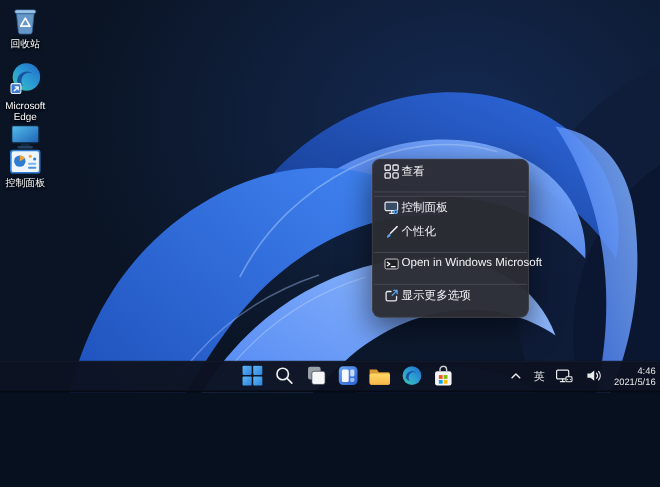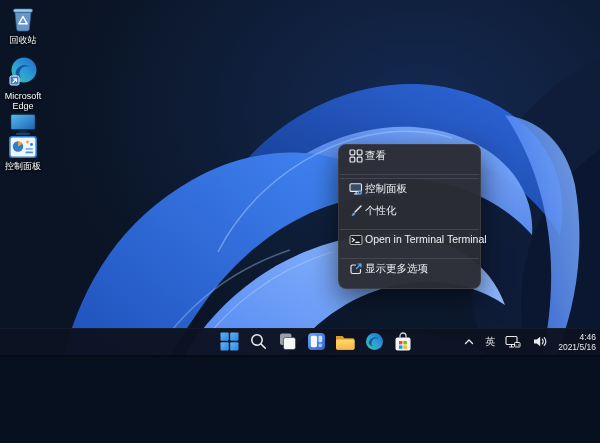--- a/index.html
+++ b/index.html
@@ -205,21 +205,21 @@
     <div class="menu-sep"></div>
 
     <div class="menu-item">
       <span class="mi-icon">
         <svg width="14" height="14" viewBox="0 0 14 14">
           <rect x="1" y="2.5" width="12" height="9" rx="1.3" fill="#1c1f24" stroke="#c9c9cf" stroke-width=".9"></rect>
           <path d="M3.2,5.4 L5.4,7 L3.2,8.6" stroke="#ffffff" stroke-width="1.1" fill="none" stroke-linecap="round" stroke-linejoin="round"></path>
           <path d="M6.8,9.4 h3.4" stroke="#ffffff" stroke-width="1.1" stroke-linecap="round"></path>
         </svg>
       </span>
-      <span class="mi-label">Open in Terminal Terminal</span>
+      <span class="mi-label">Open in Windows Microsoft</span>
     </div>
 
     <div class="menu-sep"></div>
 
     <div class="menu-item">
       <span class="mi-icon">
         <svg width="14" height="14" viewBox="0 0 14 14" fill="none" stroke-linecap="round" stroke-linejoin="round">
           <path d="M6.5,3 H3.5 a1.5,1.5 0 0 0 -1.5,1.5 V10 a1.5,1.5 0 0 0 1.5,1.5 H10 a1.5,1.5 0 0 0 1.5,-1.5 V7.5" stroke="#e8e8ec" stroke-width="1.2"></path>
           <path d="M7.5,6.5 L12,2 M12,2 H9 M12,2 V5" stroke="#5aa7f0" stroke-width="1.2"></path>
         </svg>

